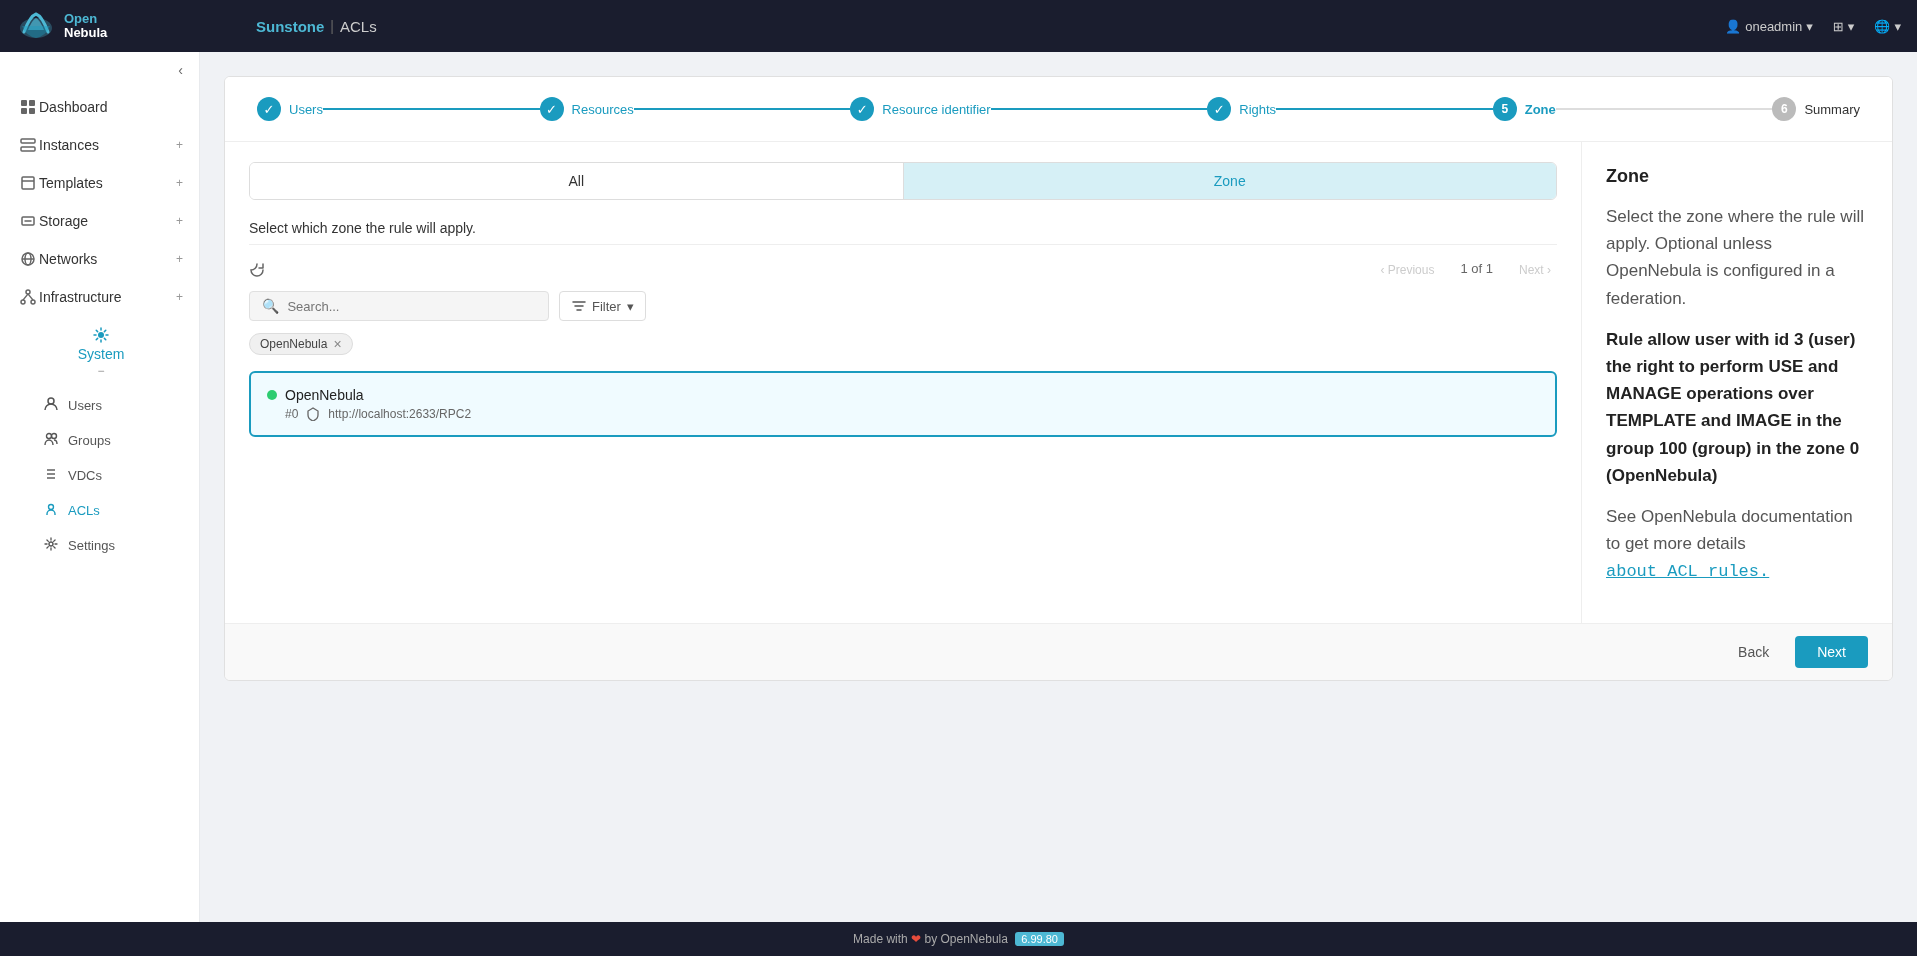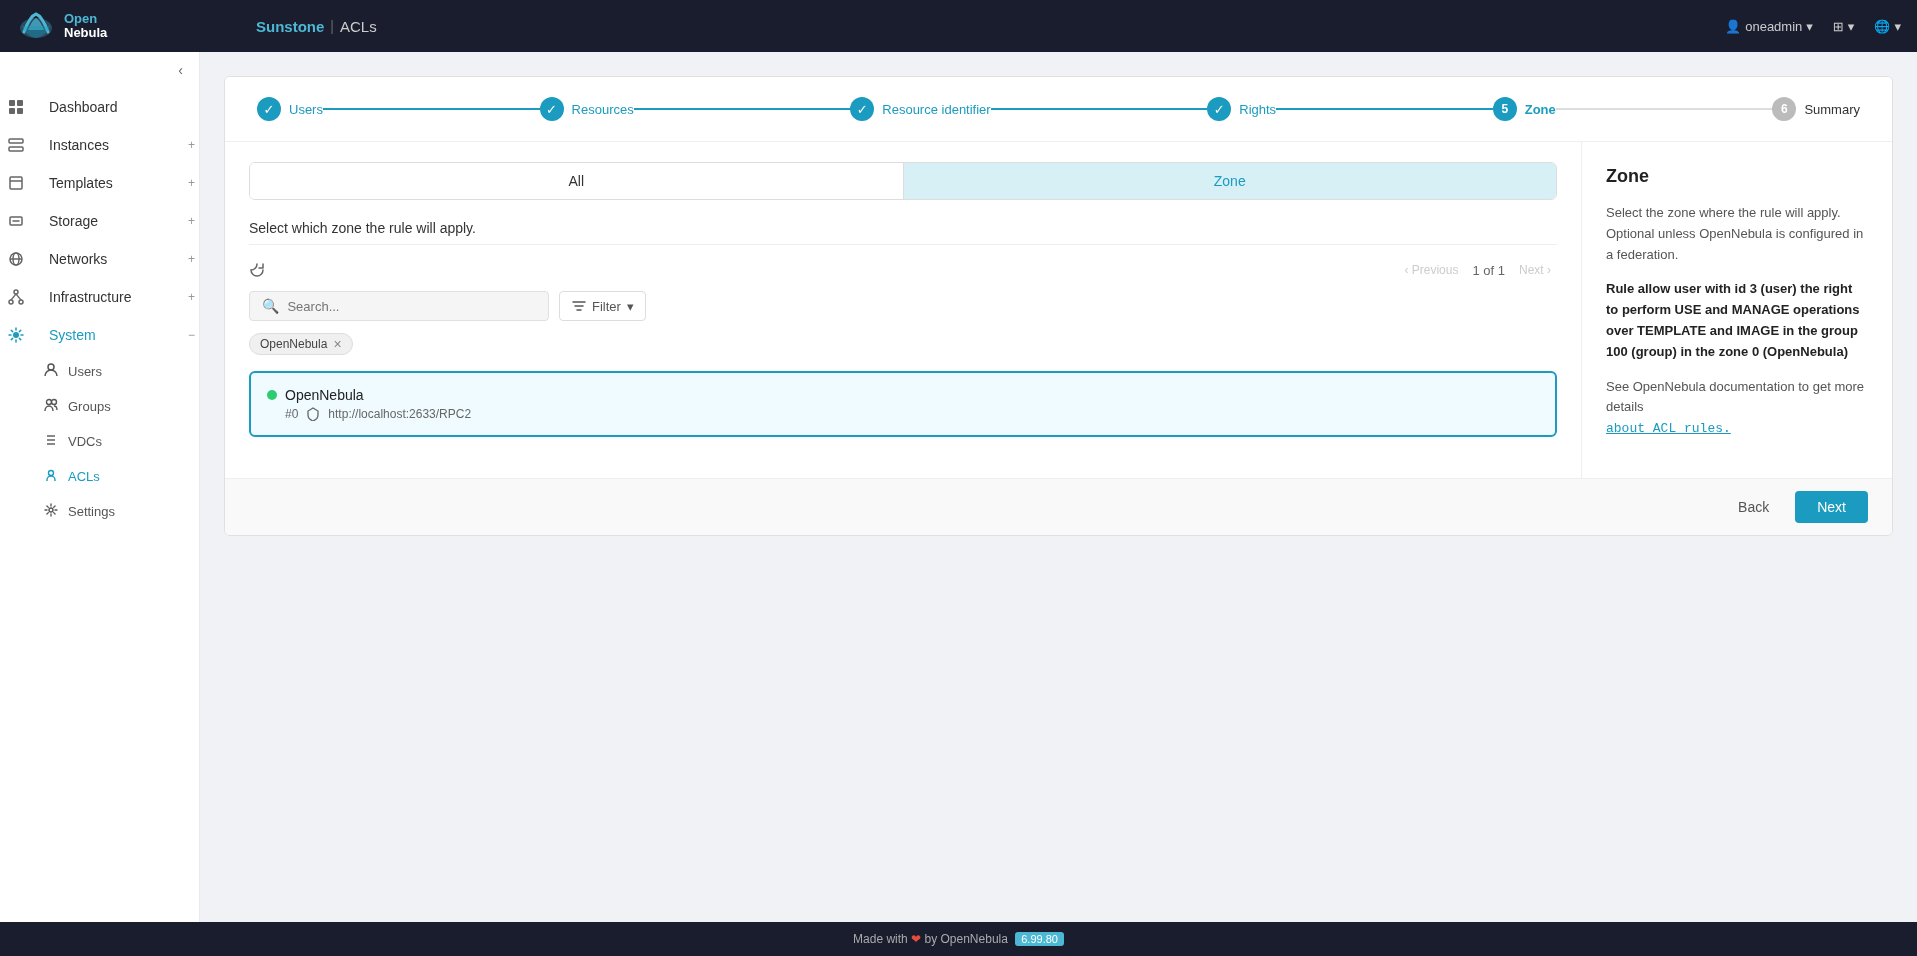--- a/index.html
+++ b/index.html
@@ -75,28 +75,28 @@
     .sidebar-collapse-btn {
       padding: 10px 16px;
       display: flex;
       justify-content: flex-end;
       cursor: pointer;
       color: #666;
     }
     .sidebar-item {
       display: flex;
       align-items: center;
-      padding: 10px 4px;
+      padding: 10px 16px;
       cursor: pointer;
       color: #333;
       font-size: 14px;
-      gap: 24px;
+      gap: 2px;
       border-left: 3px solid transparent;
     }
-    .sidebar-item.active { color: #1a9bbf; font-weight: 500; }
+    .sidebar-item.active { color: #1a9bbf; font-weight: 500; flex-direction: column; }
     .sidebar-item .icon { width: 18px; height: 18px; flex-shrink: 0; display: flex; align-items: center; justify-content: center; color: #666; }
     .sidebar-item.active .icon { color: #1a9bbf; }
     .sidebar-item .label { flex: 1; }
     .sidebar-item .expand-icon { color: #999; font-size: 12px; }
     .sidebar-sub-item {
       display: flex;
       align-items: center;
       padding: 9px 16px 9px 44px;
       cursor: pointer;
       color: #555;
@@ -269,22 +269,21 @@
       background: none;
       border: none;
       cursor: pointer;
       color: #666;
       font-size: 16px;
       display: flex;
       align-items: center;
     }
     .pagination {
       display: flex;
-      align-items: center;
-      gap: 8px;
+      gap: 20px;
       font-size: 13px;
       color: #666;
     }
     .page-btn {
       background: none;
       border: none;
       cursor: pointer;
       color: #666;
       font-size: 12px;
       padding: 2px 6px;
@@ -386,21 +385,21 @@
       background: #fff;
       flex-shrink: 0;
     }
     .info-panel h3 {
       font-size: 18px;
       font-weight: 600;
       color: #222;
       margin-bottom: 16px;
     }
     .info-panel p {
-      font-size: 13px;
+      font-size: 17px;
       color: #555;
       line-height: 1.6;
       margin-bottom: 14px;
     }
     .info-panel p strong { color: #222; margin-top: 24px; }
     .info-panel a {
       color: #1a9bbf;
       text-decoration: underline;
       cursor: pointer;
       font-family: Liberation Mono, monospace;

